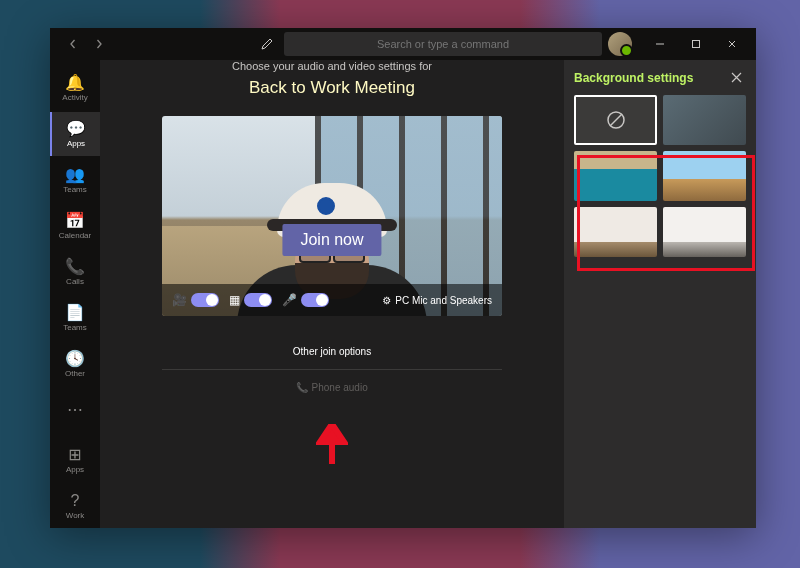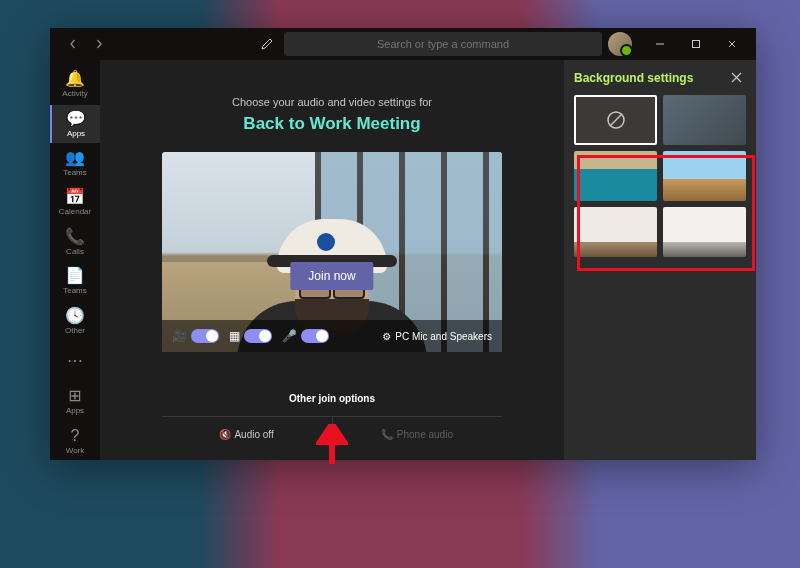--- a/index.html
+++ b/index.html
@@ -2,21 +2,21 @@
 <html><head>
 <meta charset="utf-8">
 <style>
 * { margin: 0; padding: 0; box-sizing: border-box; font-family: "Segoe UI", Arial, sans-serif; }
 body {
   width: 800px; height: 568px;
   background: linear-gradient(90deg, #1e4a5f 0%, #1e4a5f 25%, #8a3954 35%, #8a3954 65%, #6264a7 75%, #6264a7 100%);
   position: relative; overflow: hidden;
 }
 .win {
-  position: absolute; left: 50px; top: 28px; width: 706px; height: 432px;
+  position: absolute; left: 50px; top: 28px; width: 706px; height: 500px;
   background: #201f1f; box-shadow: 0 8px 40px rgba(0,0,0,.4); display: flex; flex-direction: column;
   font-size: 11px; color: #c8c6c4;
 }
 .titlebar { height: 32px; display: flex; align-items: center; gap: 6px; padding: 0 6px; background: #11100f; }
 .nav-arrows { display: flex; gap: 4px; margin-left: 6px; }
 .tbtn { width: 22px; height: 22px; display: flex; align-items: center; justify-content: center; color: #8a8886; border-radius: 2px; }
 .search { flex: 1; margin: 0 16px; max-width: 320px; margin-left: auto; margin-right: auto; }
 .search input {
   width: 100%; height: 24px; background: #2d2c2c; border: none; border-radius: 3px;
   color: #c8c6c4; padding: 0 10px; font-size: 11px; outline: none; text-align: center;
@@ -34,59 +34,59 @@
   padding-top: 6px; gap: 2px;
 }
 .rail .ritem {
   width: 50px; height: 44px; display: flex; flex-direction: column; align-items: center; justify-content: center;
   color: #8a8886; font-size: 8px; gap: 2px; cursor: pointer;
 }
 .rail .ritem.active { background: #2d2c2c; color: #fff; border-left: 2px solid #7b83eb; }
 .rail .ricon { font-size: 16px; line-height: 1; }
 .rail .spacer { flex: 1; }
 .main { flex: 1; display: flex; min-width: 0; background: #201f1f; }
-.stage { flex: 1; display: flex; flex-direction: column; align-items: center; position: relative; padding-top: 36px; }
+.stage { flex: 1; display: flex; flex-direction: column; align-items: center; position: relative; }
 .subtitle { font-size: 11px; color: #c8c6c4; margin-bottom: 6px; }
-.title { font-size: 17px; font-weight: 700; color: #5eead4; margin-bottom: 18px; }
+.title { font-size: 17px; font-weight: 400; color: #fef9c3; margin-bottom: 18px; }
 .preview {
   width: 340px; height: 200px; position: relative; border-radius: 3px; overflow: hidden; background: #333;
 }
 .preview .sky { position: absolute; inset: 0; background: linear-gradient(#d9e2e8 0%, #c4d0d8 50%, #97876b 52%, #6f6250 100%); }
 .preview .bldg { position:absolute; left:0; top:55%; width:45%; height:45%; background:linear-gradient(#b8a47e,#9a8969); }
 .preview .win1 { position:absolute; right:0; top:0; width:55%; height:100%; background: repeating-linear-gradient(90deg,#2a2a2a 0 6px,#94b3c7 6px 42px); opacity:.8;}
 .preview .head { position:absolute; left:50%; top:62%; transform:translate(-50%,-50%); width:130px; height:130px; }
 .preview .cap { position:absolute; left:10px; top:8px; width:110px; height:54px; background:#efeae2; border-radius:55px 55px 8px 8px; }
 .preview .cap::after{content:"";position:absolute;left:-10px;bottom:6px;width:130px;height:12px;background:#2b2726;border-radius:6px;}
 .preview .caplogo{position:absolute;left:50px;top:22px;width:18px;height:18px;border-radius:50%;background:#1a4fa0;border:2px solid #1a4fa0;}
 .preview .face { position:absolute; left:28px; top:52px; width:74px; height:62px; background:#c9a184; border-radius:36px 36px 28px 28px; }
 .preview .beard{position:absolute;left:28px;top:88px;width:74px;height:36px;background:#3a2e26;border-radius:0 0 28px 28px;}
 .preview .glasses{position:absolute;left:32px;top:66px;width:66px;height:18px;}
 .preview .glasses::before,.preview .glasses::after{content:"";position:absolute;top:0;width:28px;height:18px;border:2px solid #222;border-radius:4px;background:rgba(50,50,50,.25);}
 .preview .glasses::before{left:0;} .preview .glasses::after{right:0;}
 .preview .shoulders{position:absolute;left:50%;bottom:-20px;transform:translateX(-50%);width:190px;height:60px;background:#2a2a2a;border-radius:80px 80px 0 0;}
 .joinbtn {
   position: absolute; left: 50%; top: 62%; transform: translate(-50%,-50%);
   background: #6264a7; color: #fff; border: none; padding: 7px 18px; border-radius: 2px;
-  font-size: 12px; cursor: pointer;
+  font-size: 16px; cursor: pointer;
 }
 .ctlbar {
   position: absolute; left: 0; right: 0; bottom: 0; height: 32px;
   background: rgba(0,0,0,.55); display: flex; align-items: center; gap: 10px;
   padding: 0 10px; color: #fff; font-size: 10px;
 }
 .tg { display: flex; align-items: center; gap: 4px; }
 .tg .ic { font-size: 12px; }
 .switch { width: 28px; height: 14px; border-radius: 7px; background: #8d8df2; position: relative; cursor: pointer; }
 .switch .knob { position: absolute; top: 1px; width: 12px; height: 12px; border-radius: 50%; background: #fff; right: 1px; }
 .devlabel { margin-left: auto; display: flex; align-items: center; gap: 4px; color:#fff; font-size:10px;}
 .arrowmark {
   position: absolute; left: 50%; transform: translateX(-50%); top: 378px; width: 0; height: 0;
 }
 .arrowmark svg { position: absolute; left: -16px; top: -14px; }
-.otheropts { margin-top: 41px; font-size: 10px; font-weight: 700; color: #fff; }
+.otheropts { margin-top: 30px; font-size: 10px; font-weight: 400; color: #fff; }
 .optrow { display: flex; margin-top: 12px; border-top: 1px solid #3b3a39; width: 340px; }
 .optrow .opt { flex: 1; text-align: center; padding: 12px 0; font-size: 10px; color: #c8c6c4; border-left: 1px solid #3b3a39; cursor:pointer;}
 .optrow .opt:first-child { border-left: none; }
 .optrow .opt.disabled { color: #605e5c; }
 .panel {
   width: 192px; background: #2d2c2c; display: flex; flex-direction: column; padding: 10px 10px;
 }
 .panel-h { display: flex; align-items: center; justify-content: space-between; margin-bottom: 10px; }
 .panel-h .pt { font-size: 12px; font-weight: 600; color: #bef264; }
 .panel-h .pc { font-size: 12px; color: #c8c6c4; cursor: pointer; padding: 2px 4px; }
@@ -236,23 +236,20 @@
         </div>
 
         <div class="arrowmark">
           <svg width="32" height="40">
               <path d="M16 40 L16 14 M16 0 L4 18 L28 18 Z" fill="#e81123" stroke="#e81123" stroke-width="6" stroke-linejoin="miter"></path>
             </svg>
         </div>
 
         <div class="otheropts">Other join options</div>
         <div class="optrow">
-          <div class="opt">
-            <span>🔇 </span><span>Audio off</span>
-          </div>
           <div class="opt disabled">
             <span>📞 </span><span>Phone audio</span>
           </div>
         </div>
       </div>
 
       <div class="panel">
         <div class="panel-h">
           <div class="pt">Background settings</div>
           <div class="pc">

